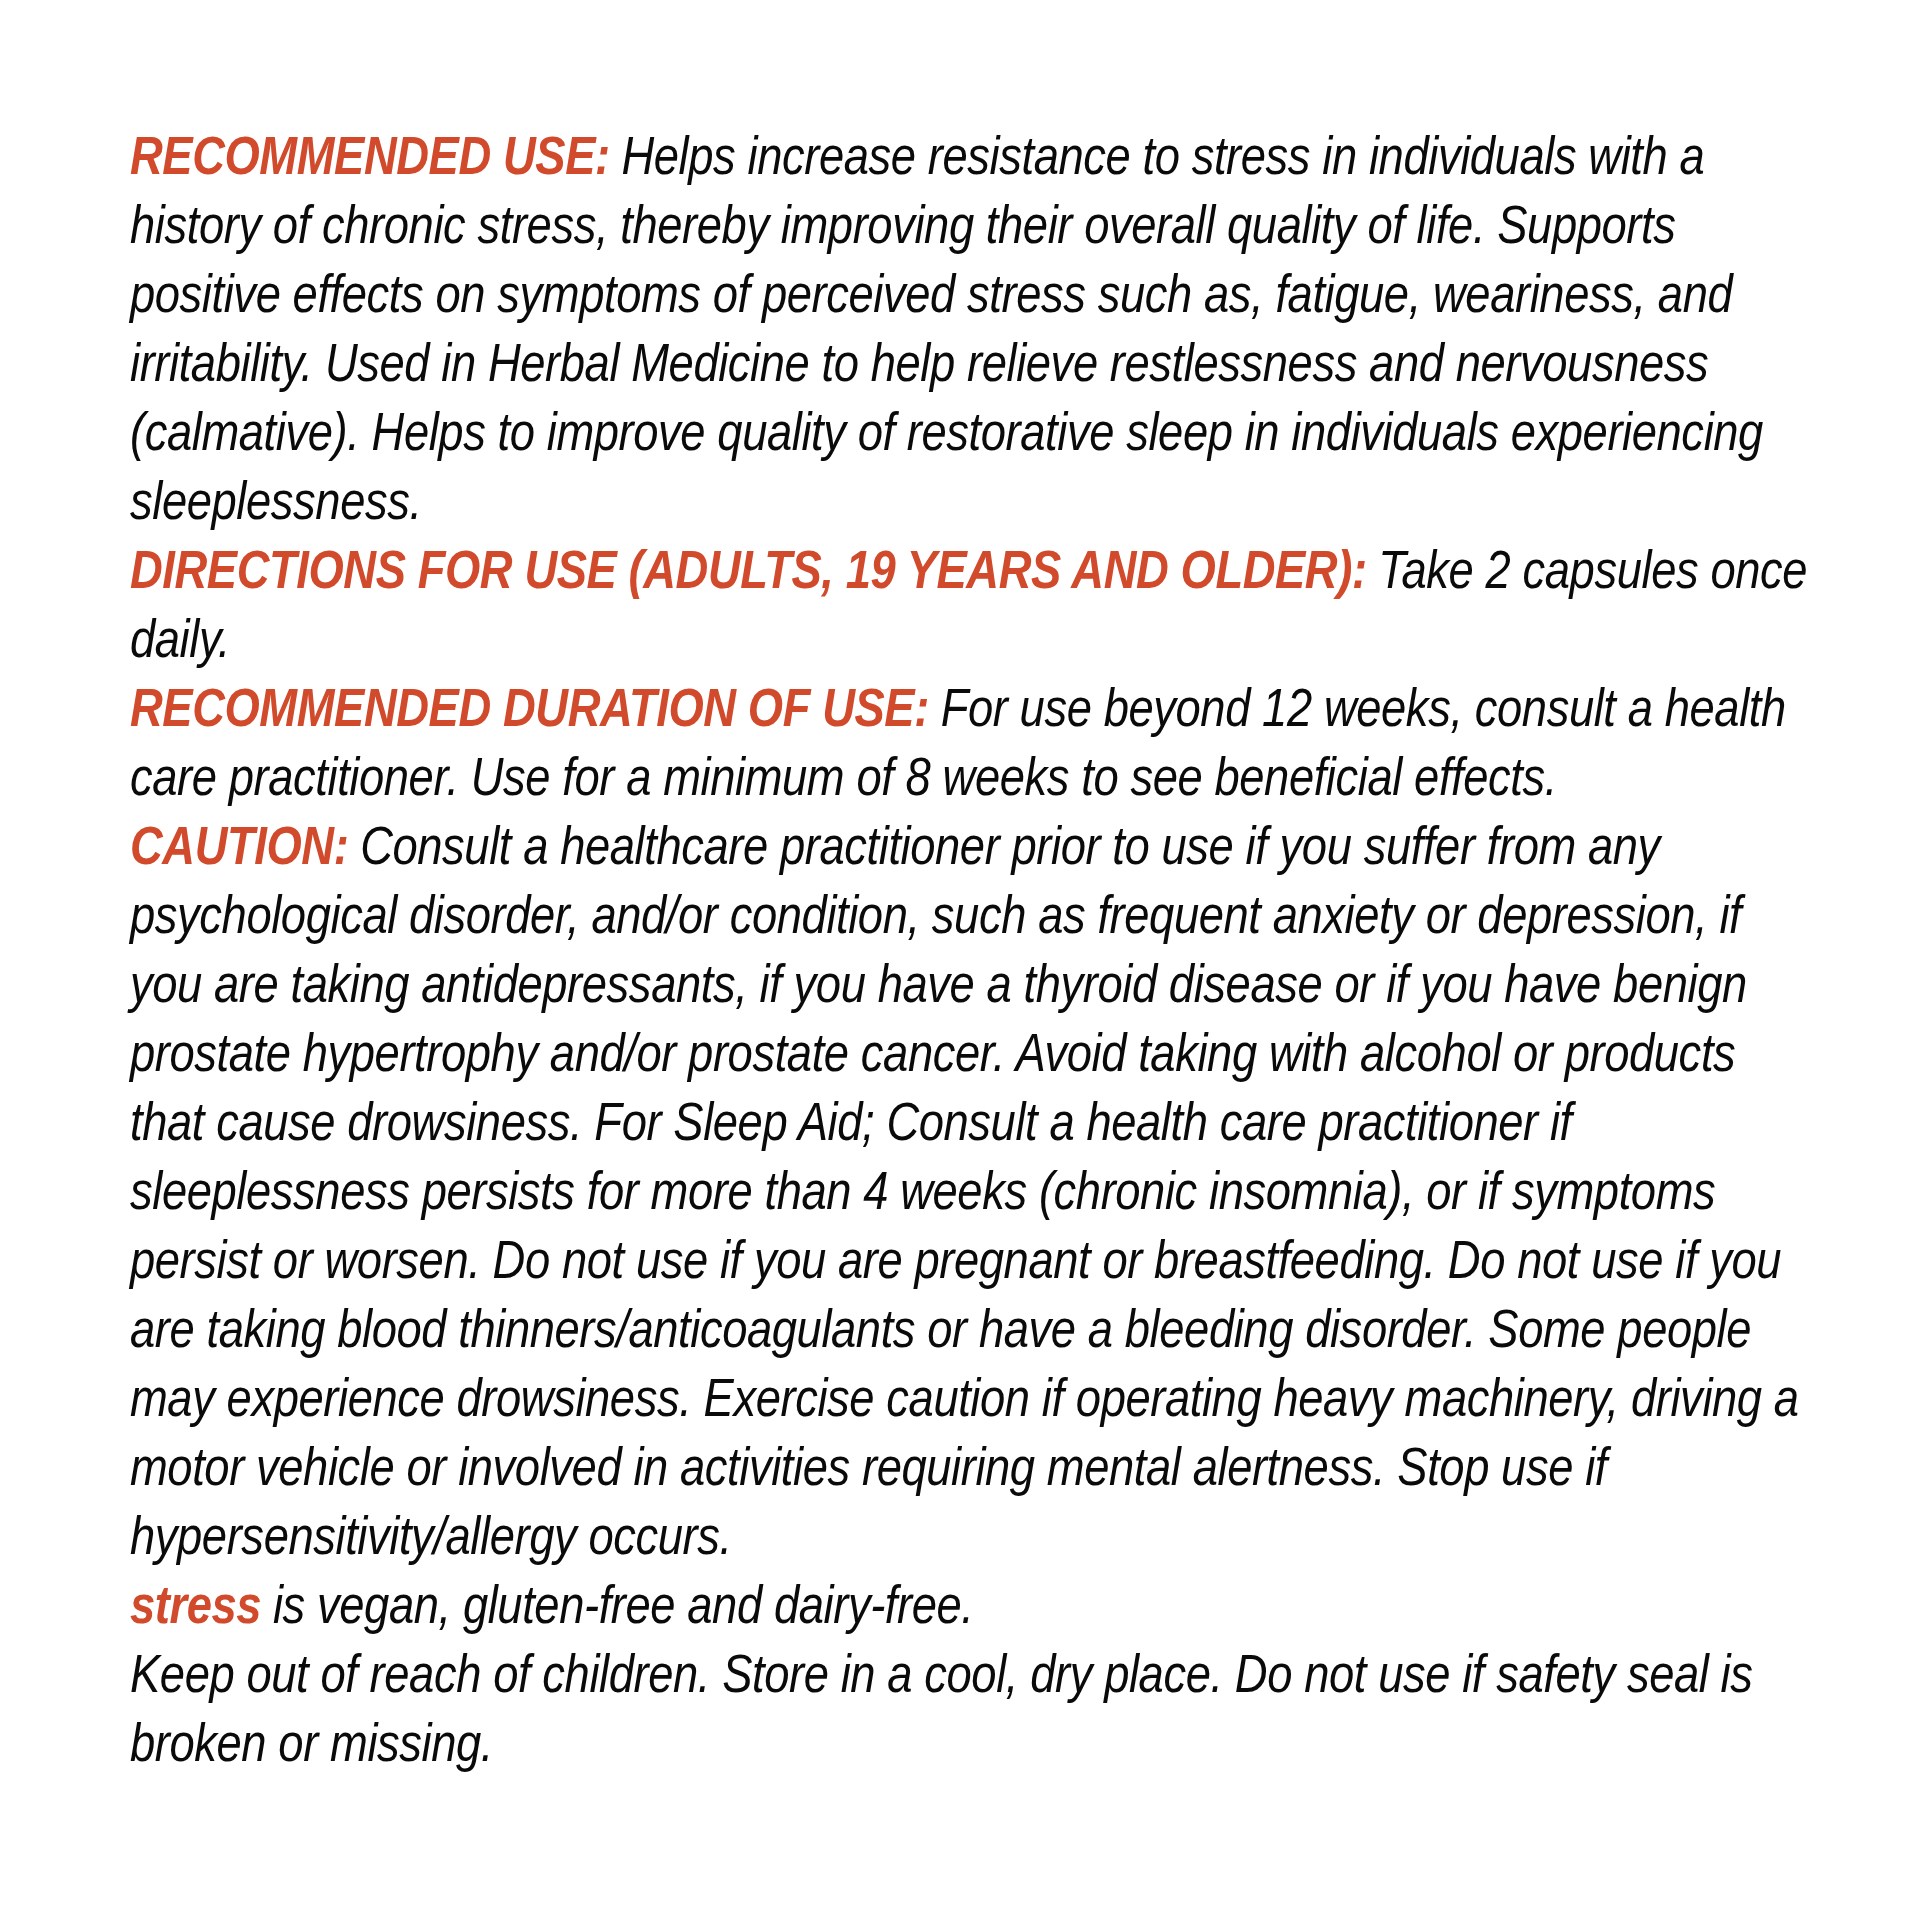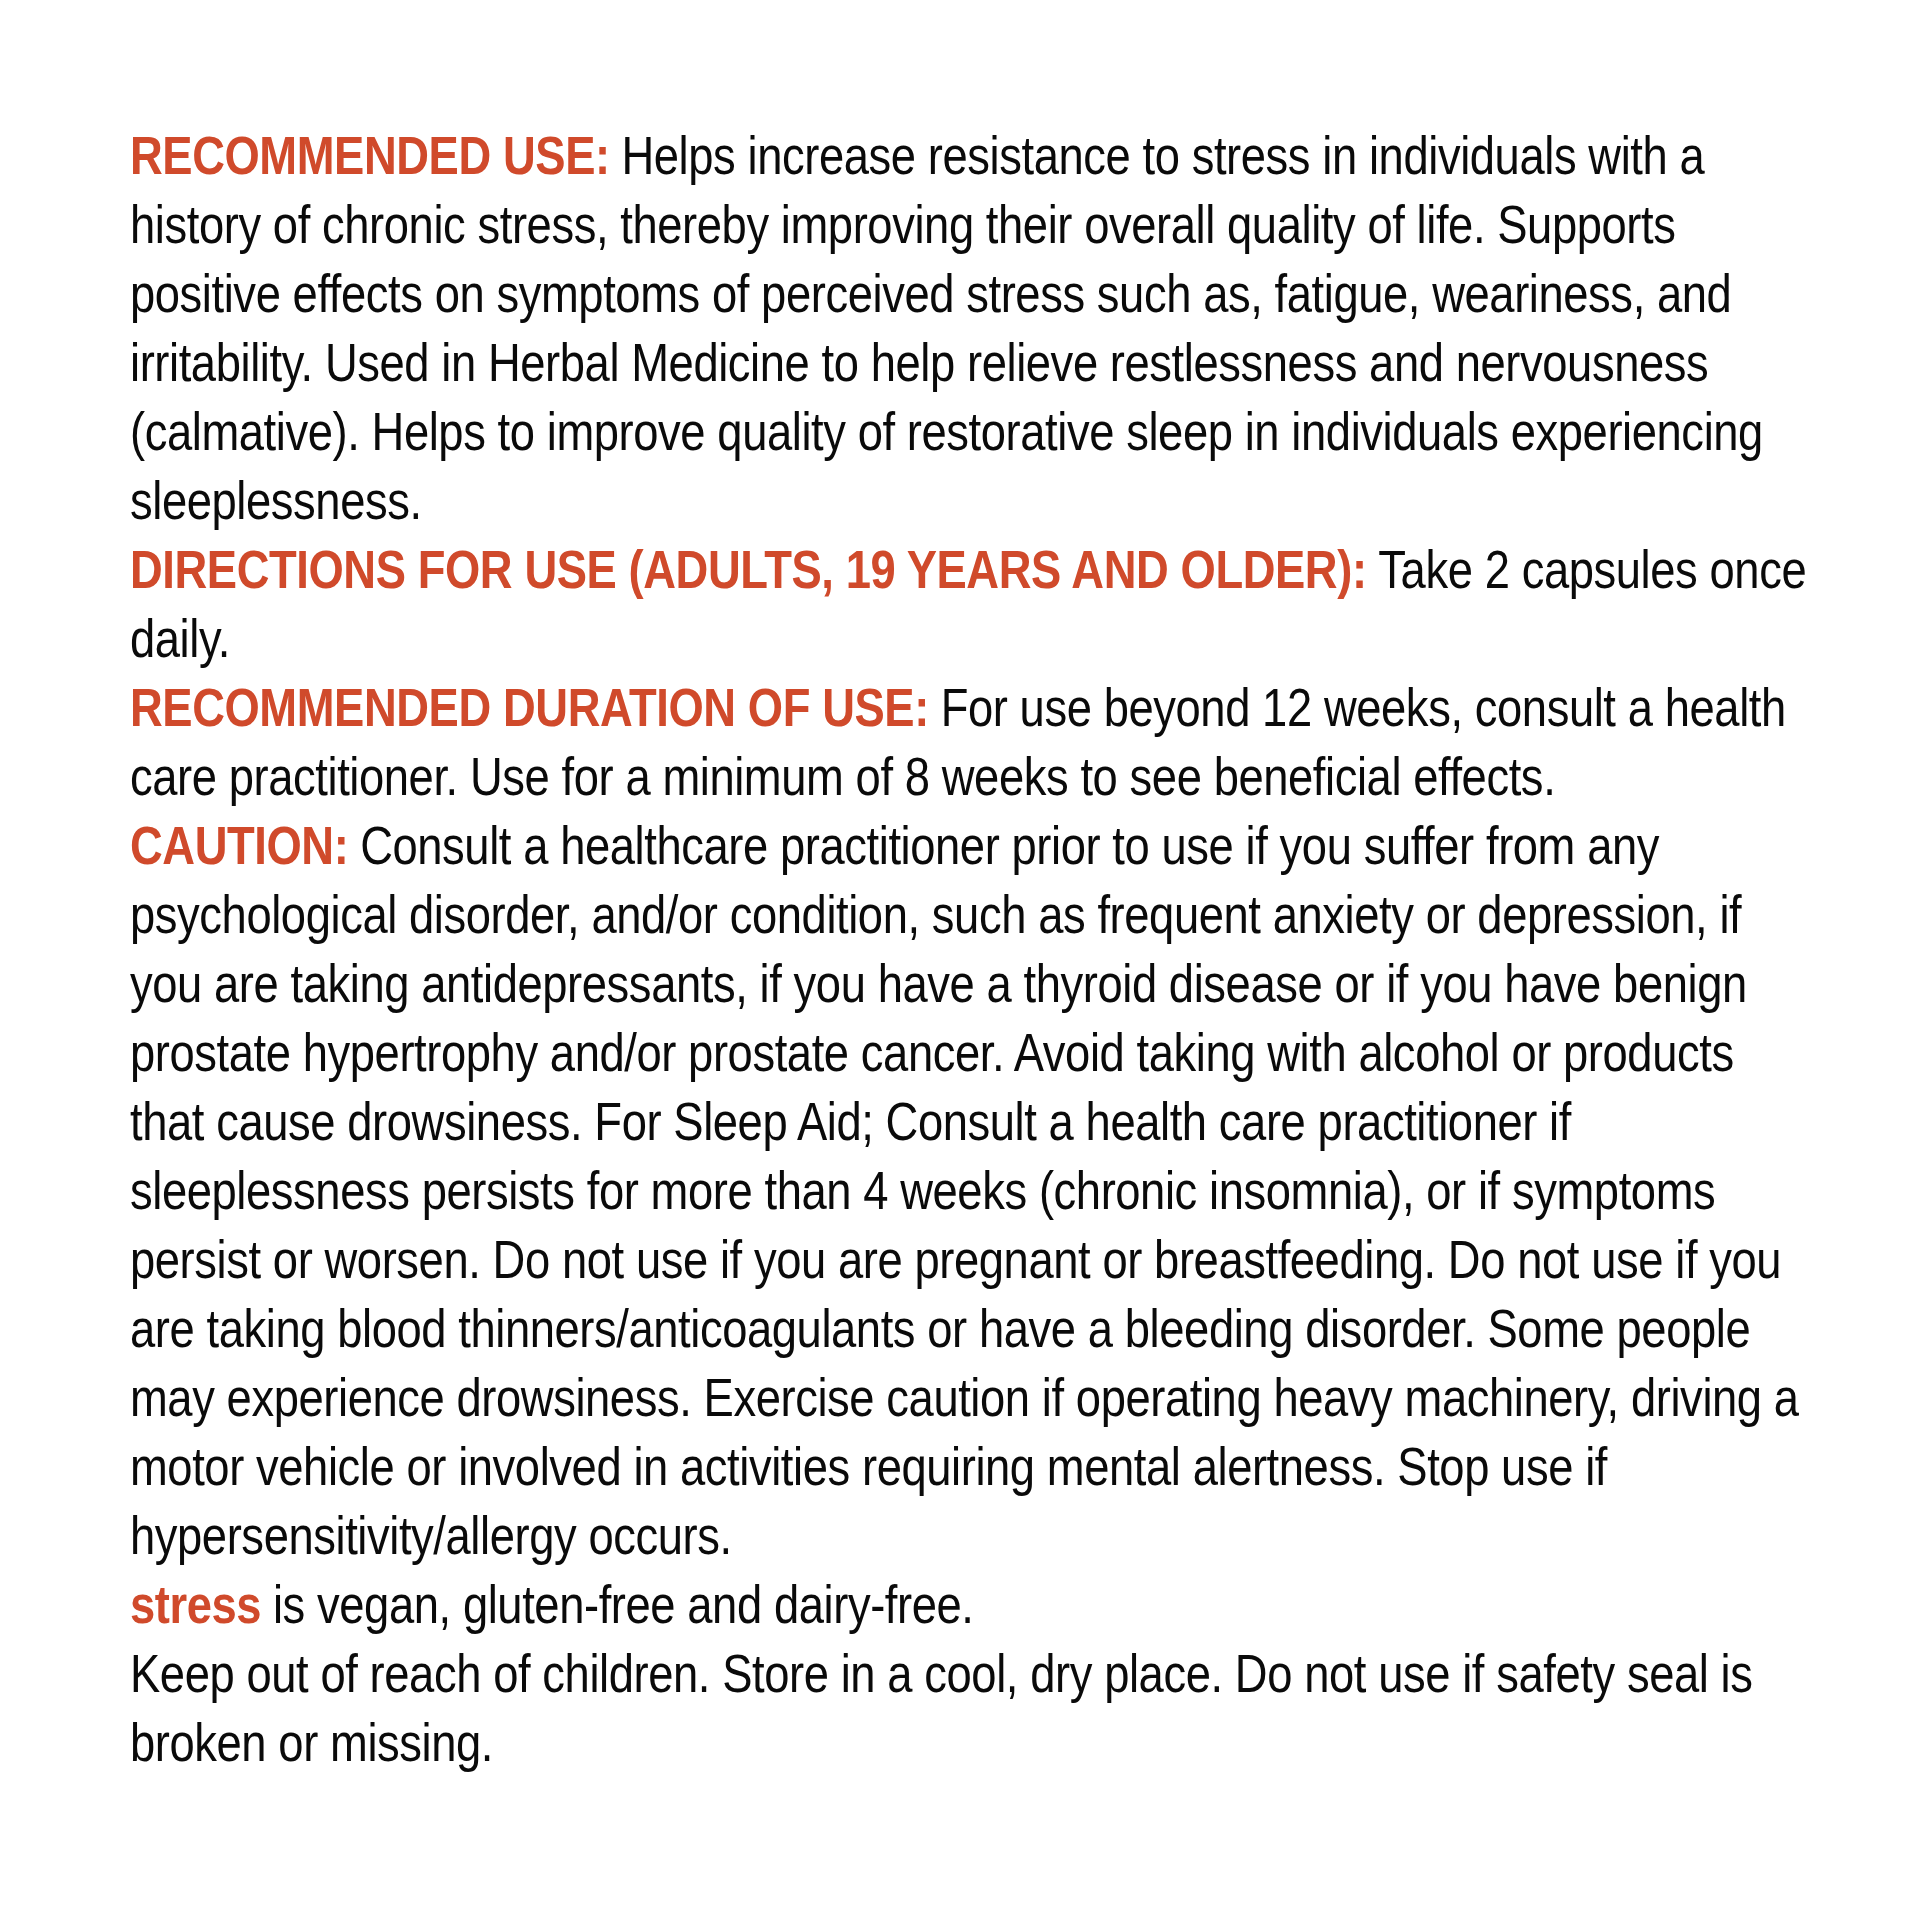--- a/index.html
+++ b/index.html
@@ -11,20 +11,21 @@
     height: 1931px;
     background: #ffffff;
     overflow: hidden;
     font-family: "Liberation Sans", sans-serif;
   }
   .page {
     position: relative;
     width: 1931px;
     height: 1931px;
     background: #ffffff;
+    font-style: italic;
   }
   .content {
     position: absolute;
     left: 130px;
     top: 121px;
     width: 2008px;              
     transform: scaleX(0.84);    
     transform-origin: 0 0;
     font-size: 54px;
     line-height: 69px;

